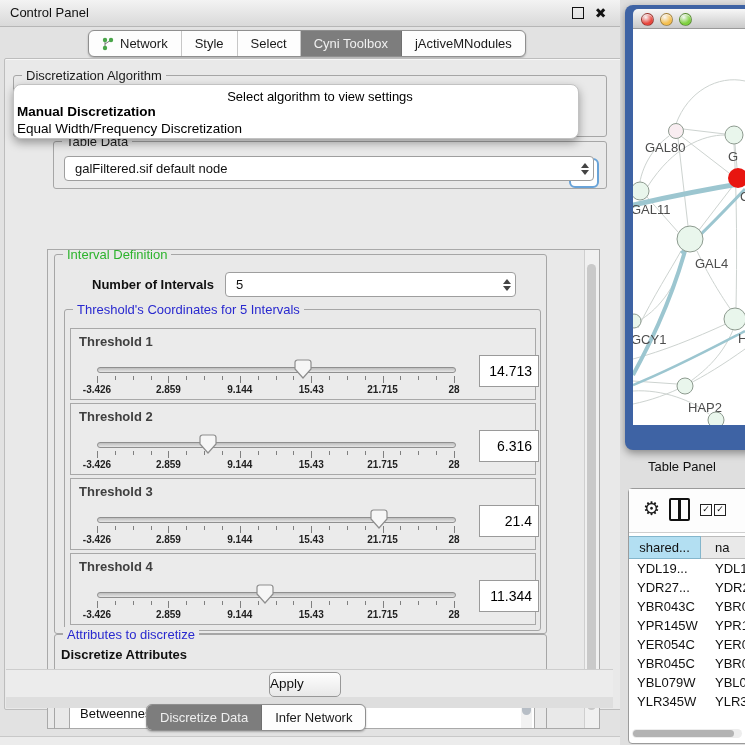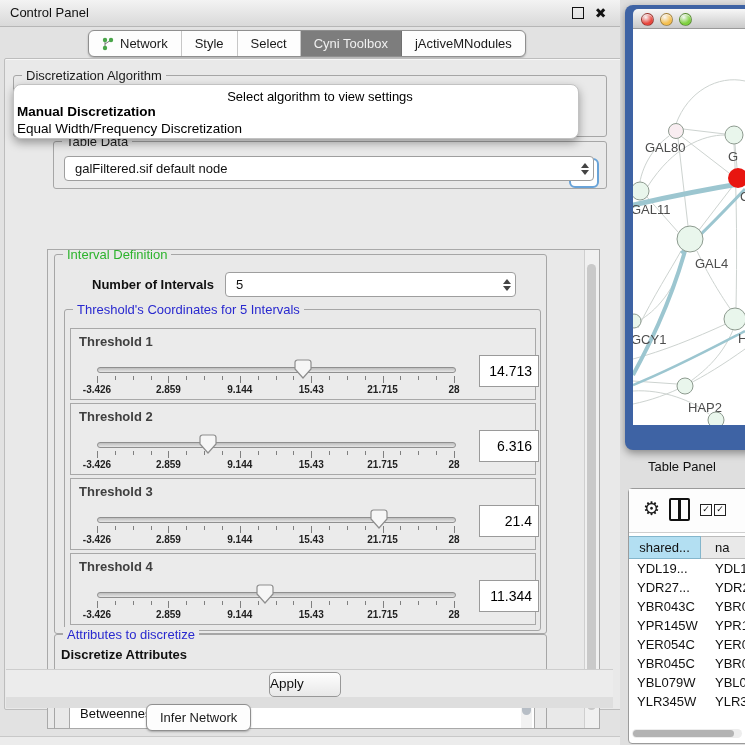--- a/index.html
+++ b/index.html
@@ -364,20 +364,23 @@
           <div class="thumb"></div>
         </div>
       </div>
 
       <div class="apply-strip"></div>
       <div class="apply-btn">Apply</div>
       <div class="bottom-inner-strip"></div>
     </div>
 
     <div class="seg-row bottom-tabs" id="bottom-tabs">
+        <span class="seg selected">
+          <span>Discretize Data</span>
+        </span>
         <span class="seg">
           <span>Infer Network</span>
         </span>
       </div>
     <div class="bottom-band"></div>
   </div>
 
   <div class="popup">
     <div class="prompt">Select algorithm to view settings</div>
     <div id="popup-opts">

